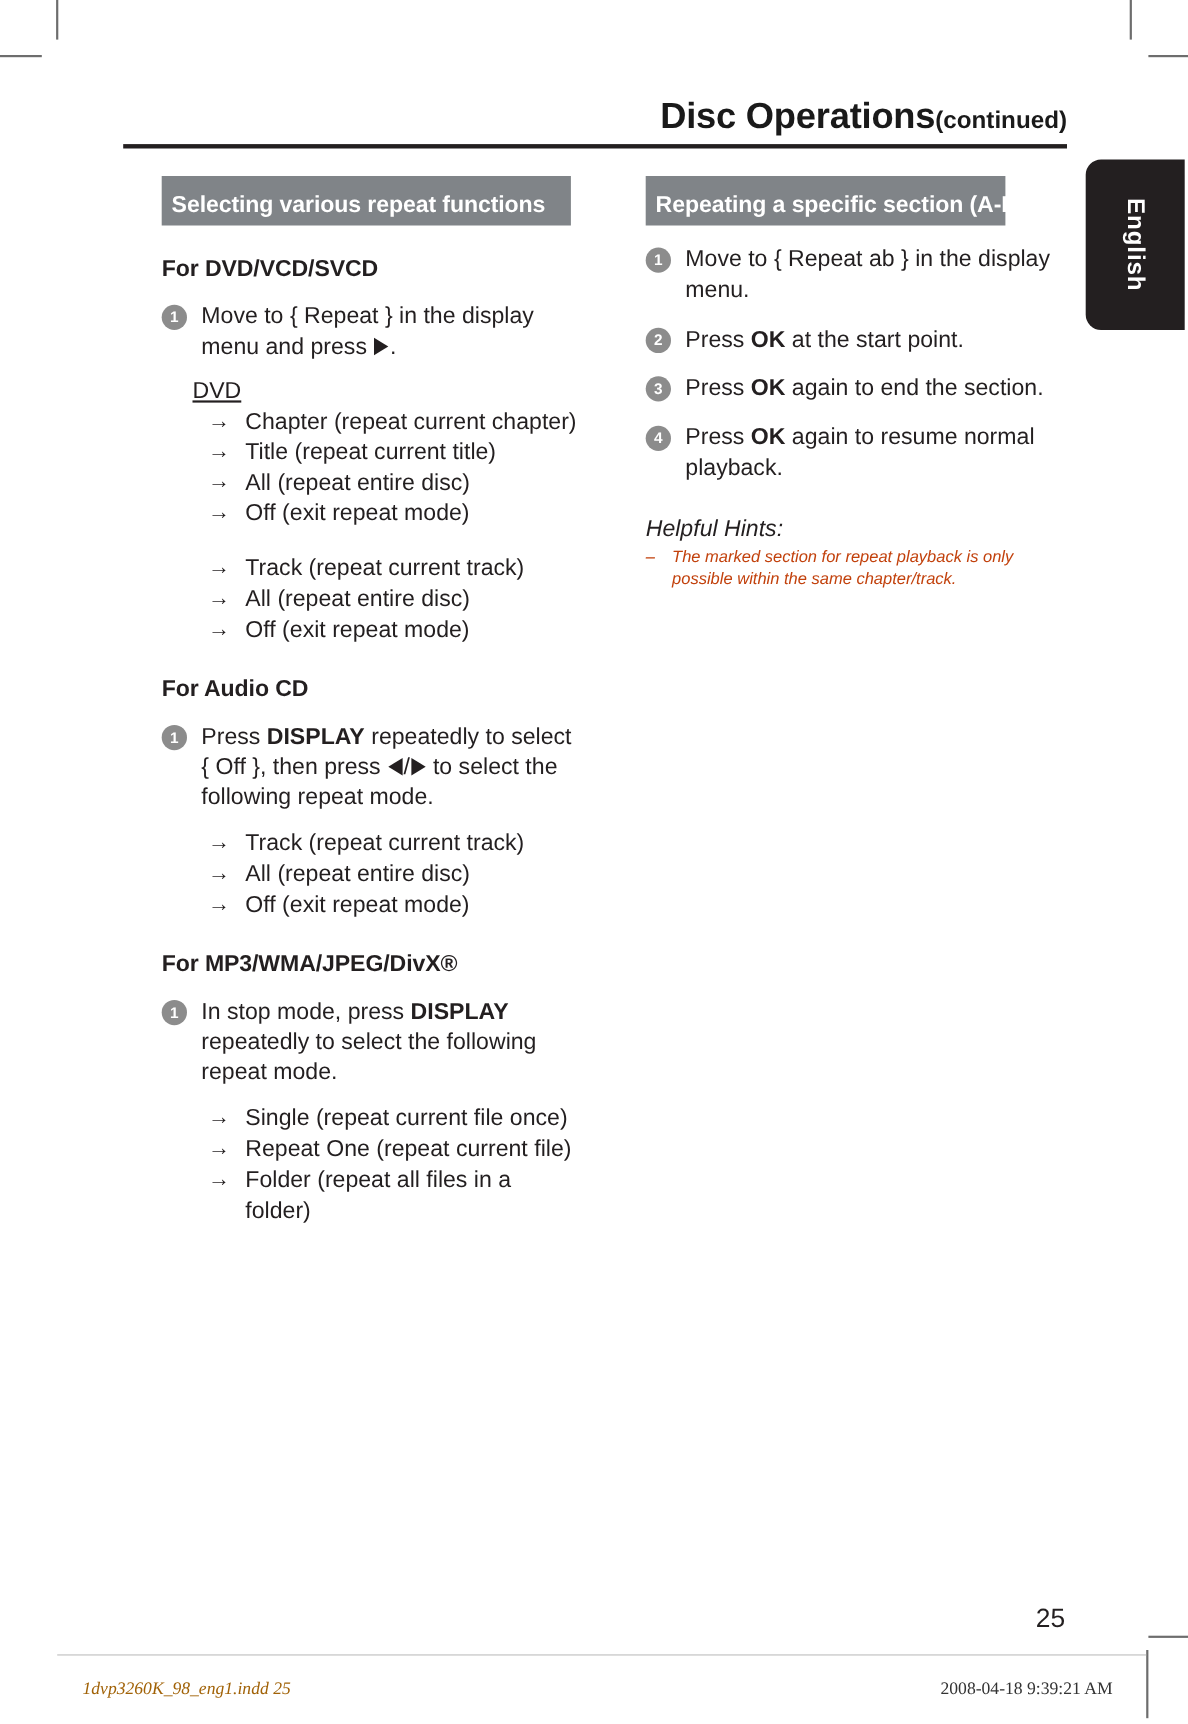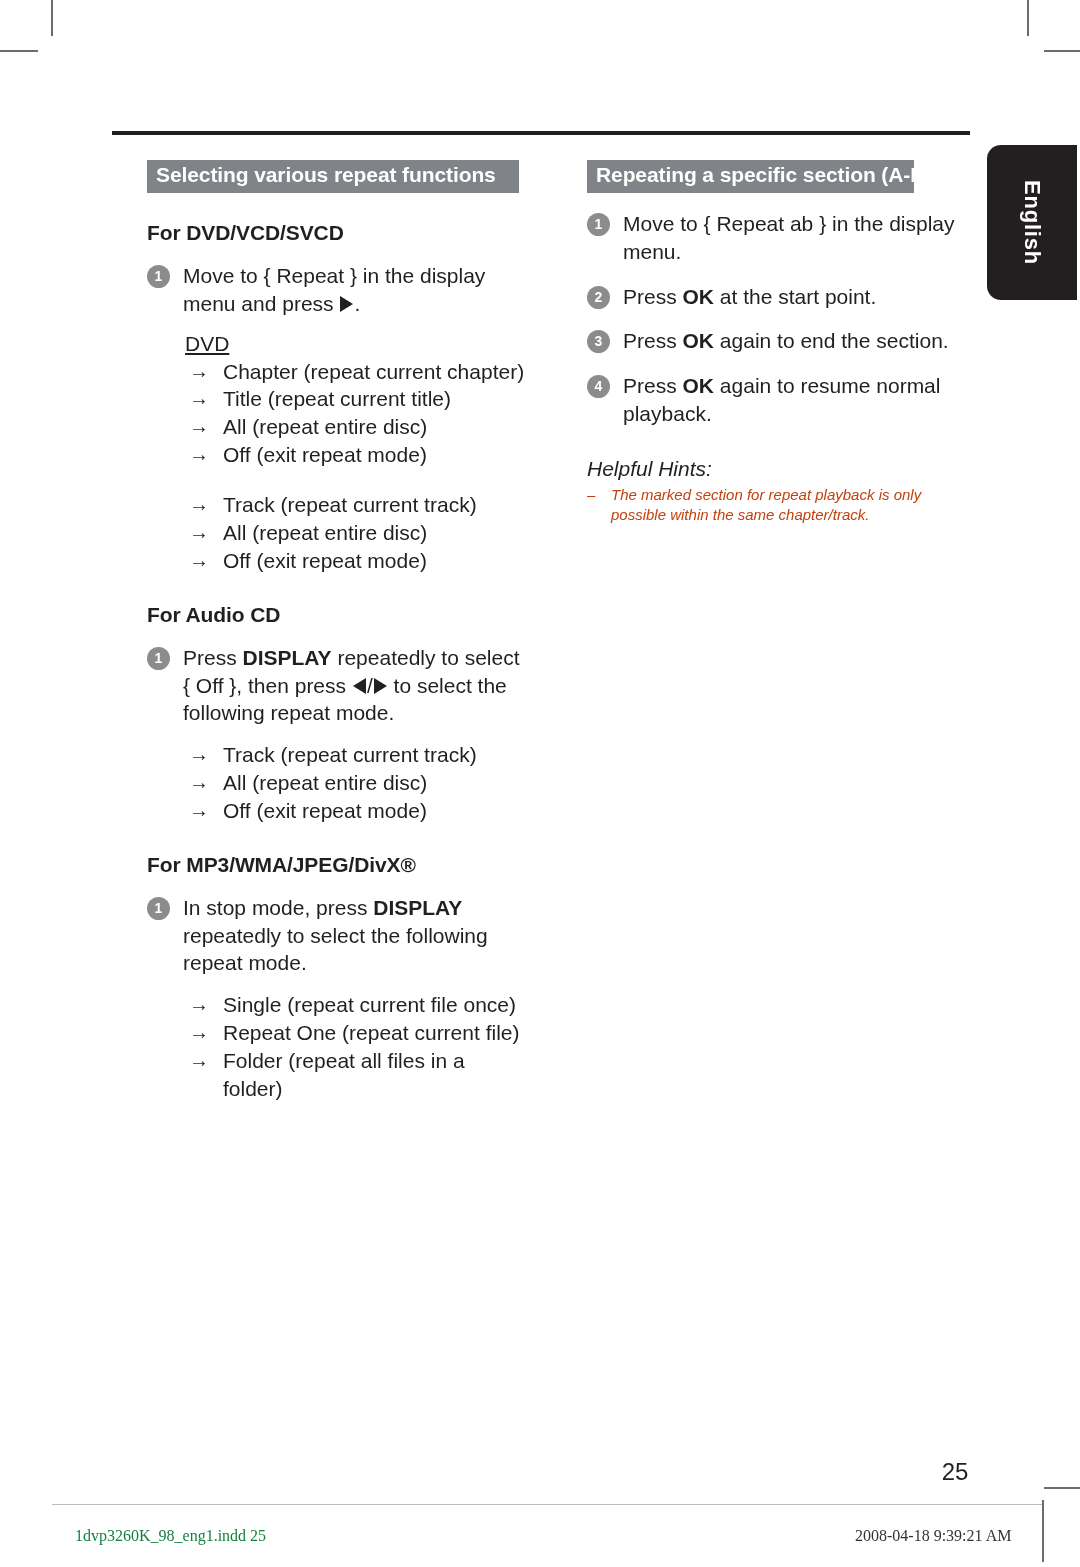--- a/index.html
+++ b/index.html
@@ -91,21 +91,21 @@
     width: 380px;
   }
   .col-left  { left: 147px; }
   .col-right { left: 587px; }
 
   .section-bar {
     background: #808488;
     color: #ffffff;
     font-size: 21px;
     font-weight: bold;
-    padding: 3px 9px 7px 9px;
+    padding: 15px 9px 7px 9px;
     letter-spacing: -0.1px;
     white-space: nowrap;
     line-height: 1.1;
   }
   .col-left .section-bar  { width: 372px; box-sizing: border-box; }
   .col-right .section-bar { width: 327px; box-sizing: border-box; }
 
   .body-text {
     font-size: 21px;
     line-height: 1.32;
@@ -149,21 +149,21 @@
   .sub-arrow {
     display: block;
     padding-left: 4px;
   }
 
   
   .disc-label {
     font-size: 21px;
     color: #231f20;
     margin-top: 14px;
-    margin-left: 38px;
+    margin-left: 28px;
     text-decoration: underline;
     text-underline-offset: 2px;
     display: inline-block;
   }
   .disc-label-wrap { margin-top: 0; }
 
   ul.arrow-list {
     list-style: none;
     margin: 2px 0 0 0;
     padding: 0 0 0 38px;
@@ -226,22 +226,23 @@
     width: 990px;
     height: 1px;
     background: #bdbdbd;
   }
   .footer-left {
     position: absolute;
     left: 75px;
     top: 1527px;
     font-family: "Liberation Serif", serif;
     font-size: 16px;
-    color: #15803d;
+    color: #a16207;
     white-space: nowrap;
+    font-style: italic;
   }
   .footer-right {
     position: absolute;
     left: 855px;
     top: 1527px;
     font-family: "Liberation Serif", serif;
     font-size: 16px;
     color: #333333;
     white-space: nowrap;
   }
@@ -269,20 +270,23 @@
 
 <div id="page">
 
   <div class="crop crop-tl-v"></div>
   <div class="crop crop-tl-h"></div>
   <div class="crop crop-tr-v"></div>
   <div class="crop crop-tr-h"></div>
   <div class="crop crop-br-line"></div>
   <div class="crop crop-br-v"></div>
 
+  <div class="page-title">
+    <span>Disc Operations</span><span class="cont">(continued)</span>
+  </div>
   <div class="title-rule"></div>
 
   <div class="lang-tab">
     <div class="lang-tab-label">English</div>
   </div>
 
   <div class="col col-left">
 
     <div class="section-bar">Selecting various repeat functions</div>
 

